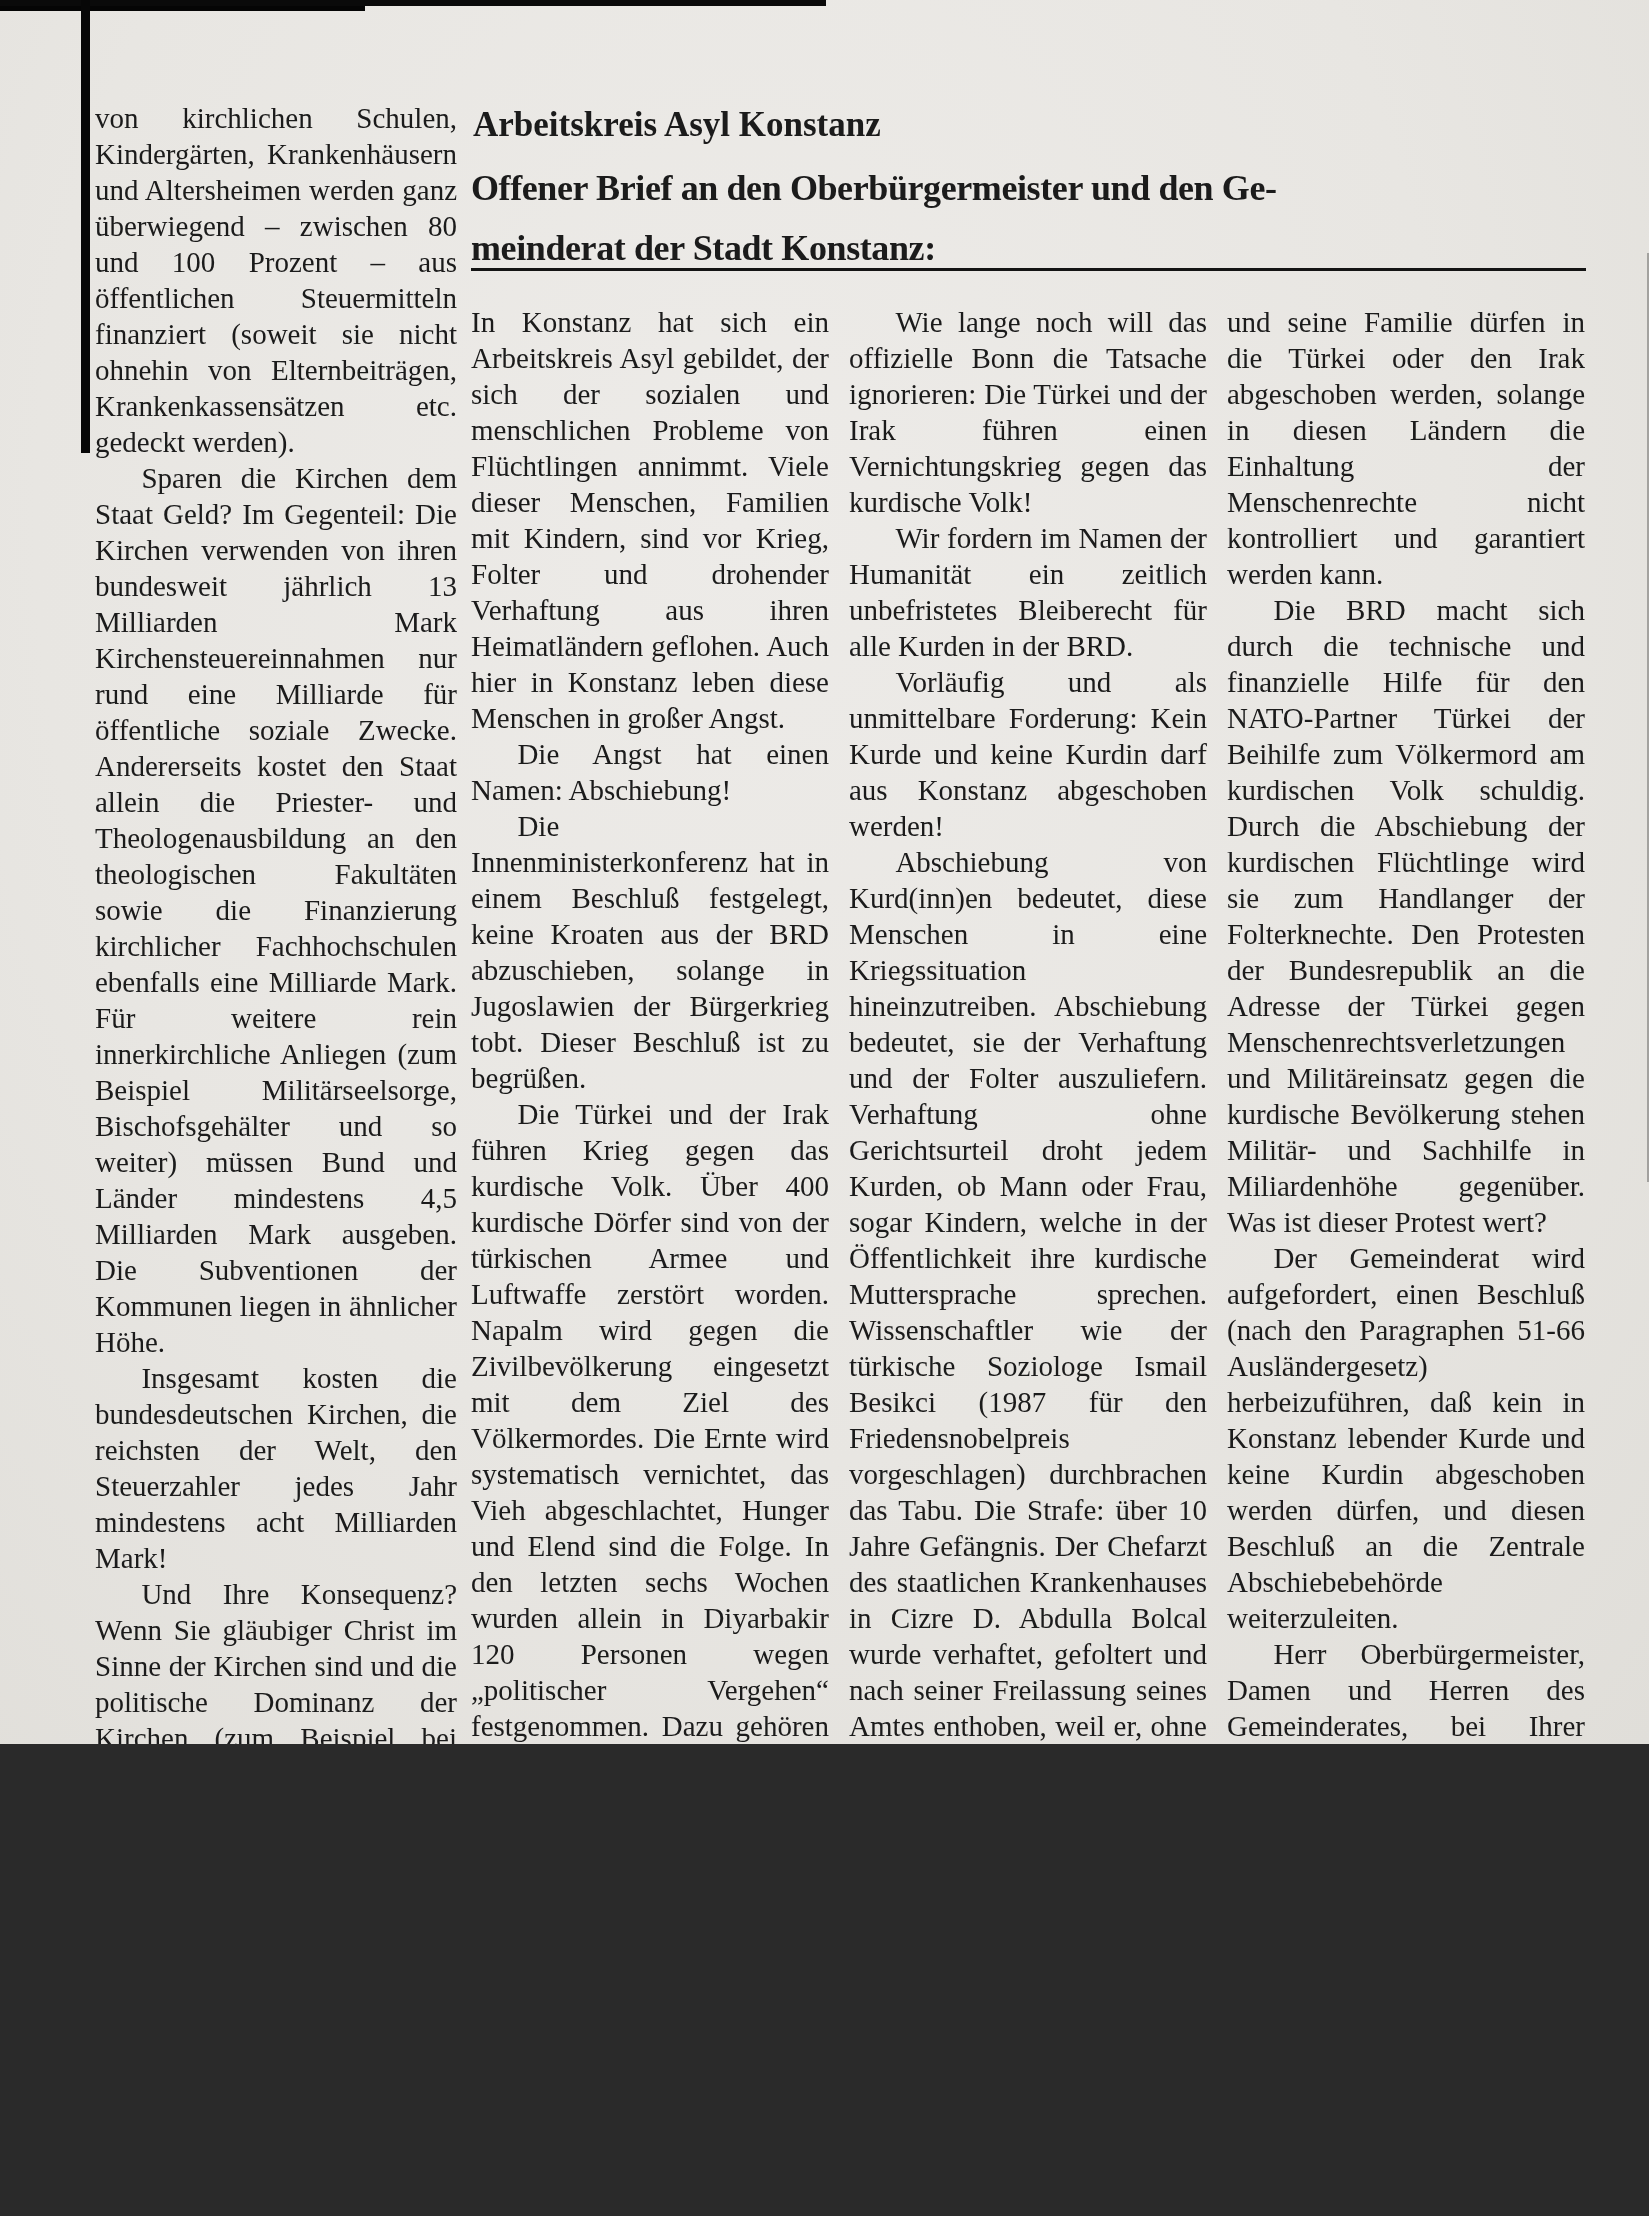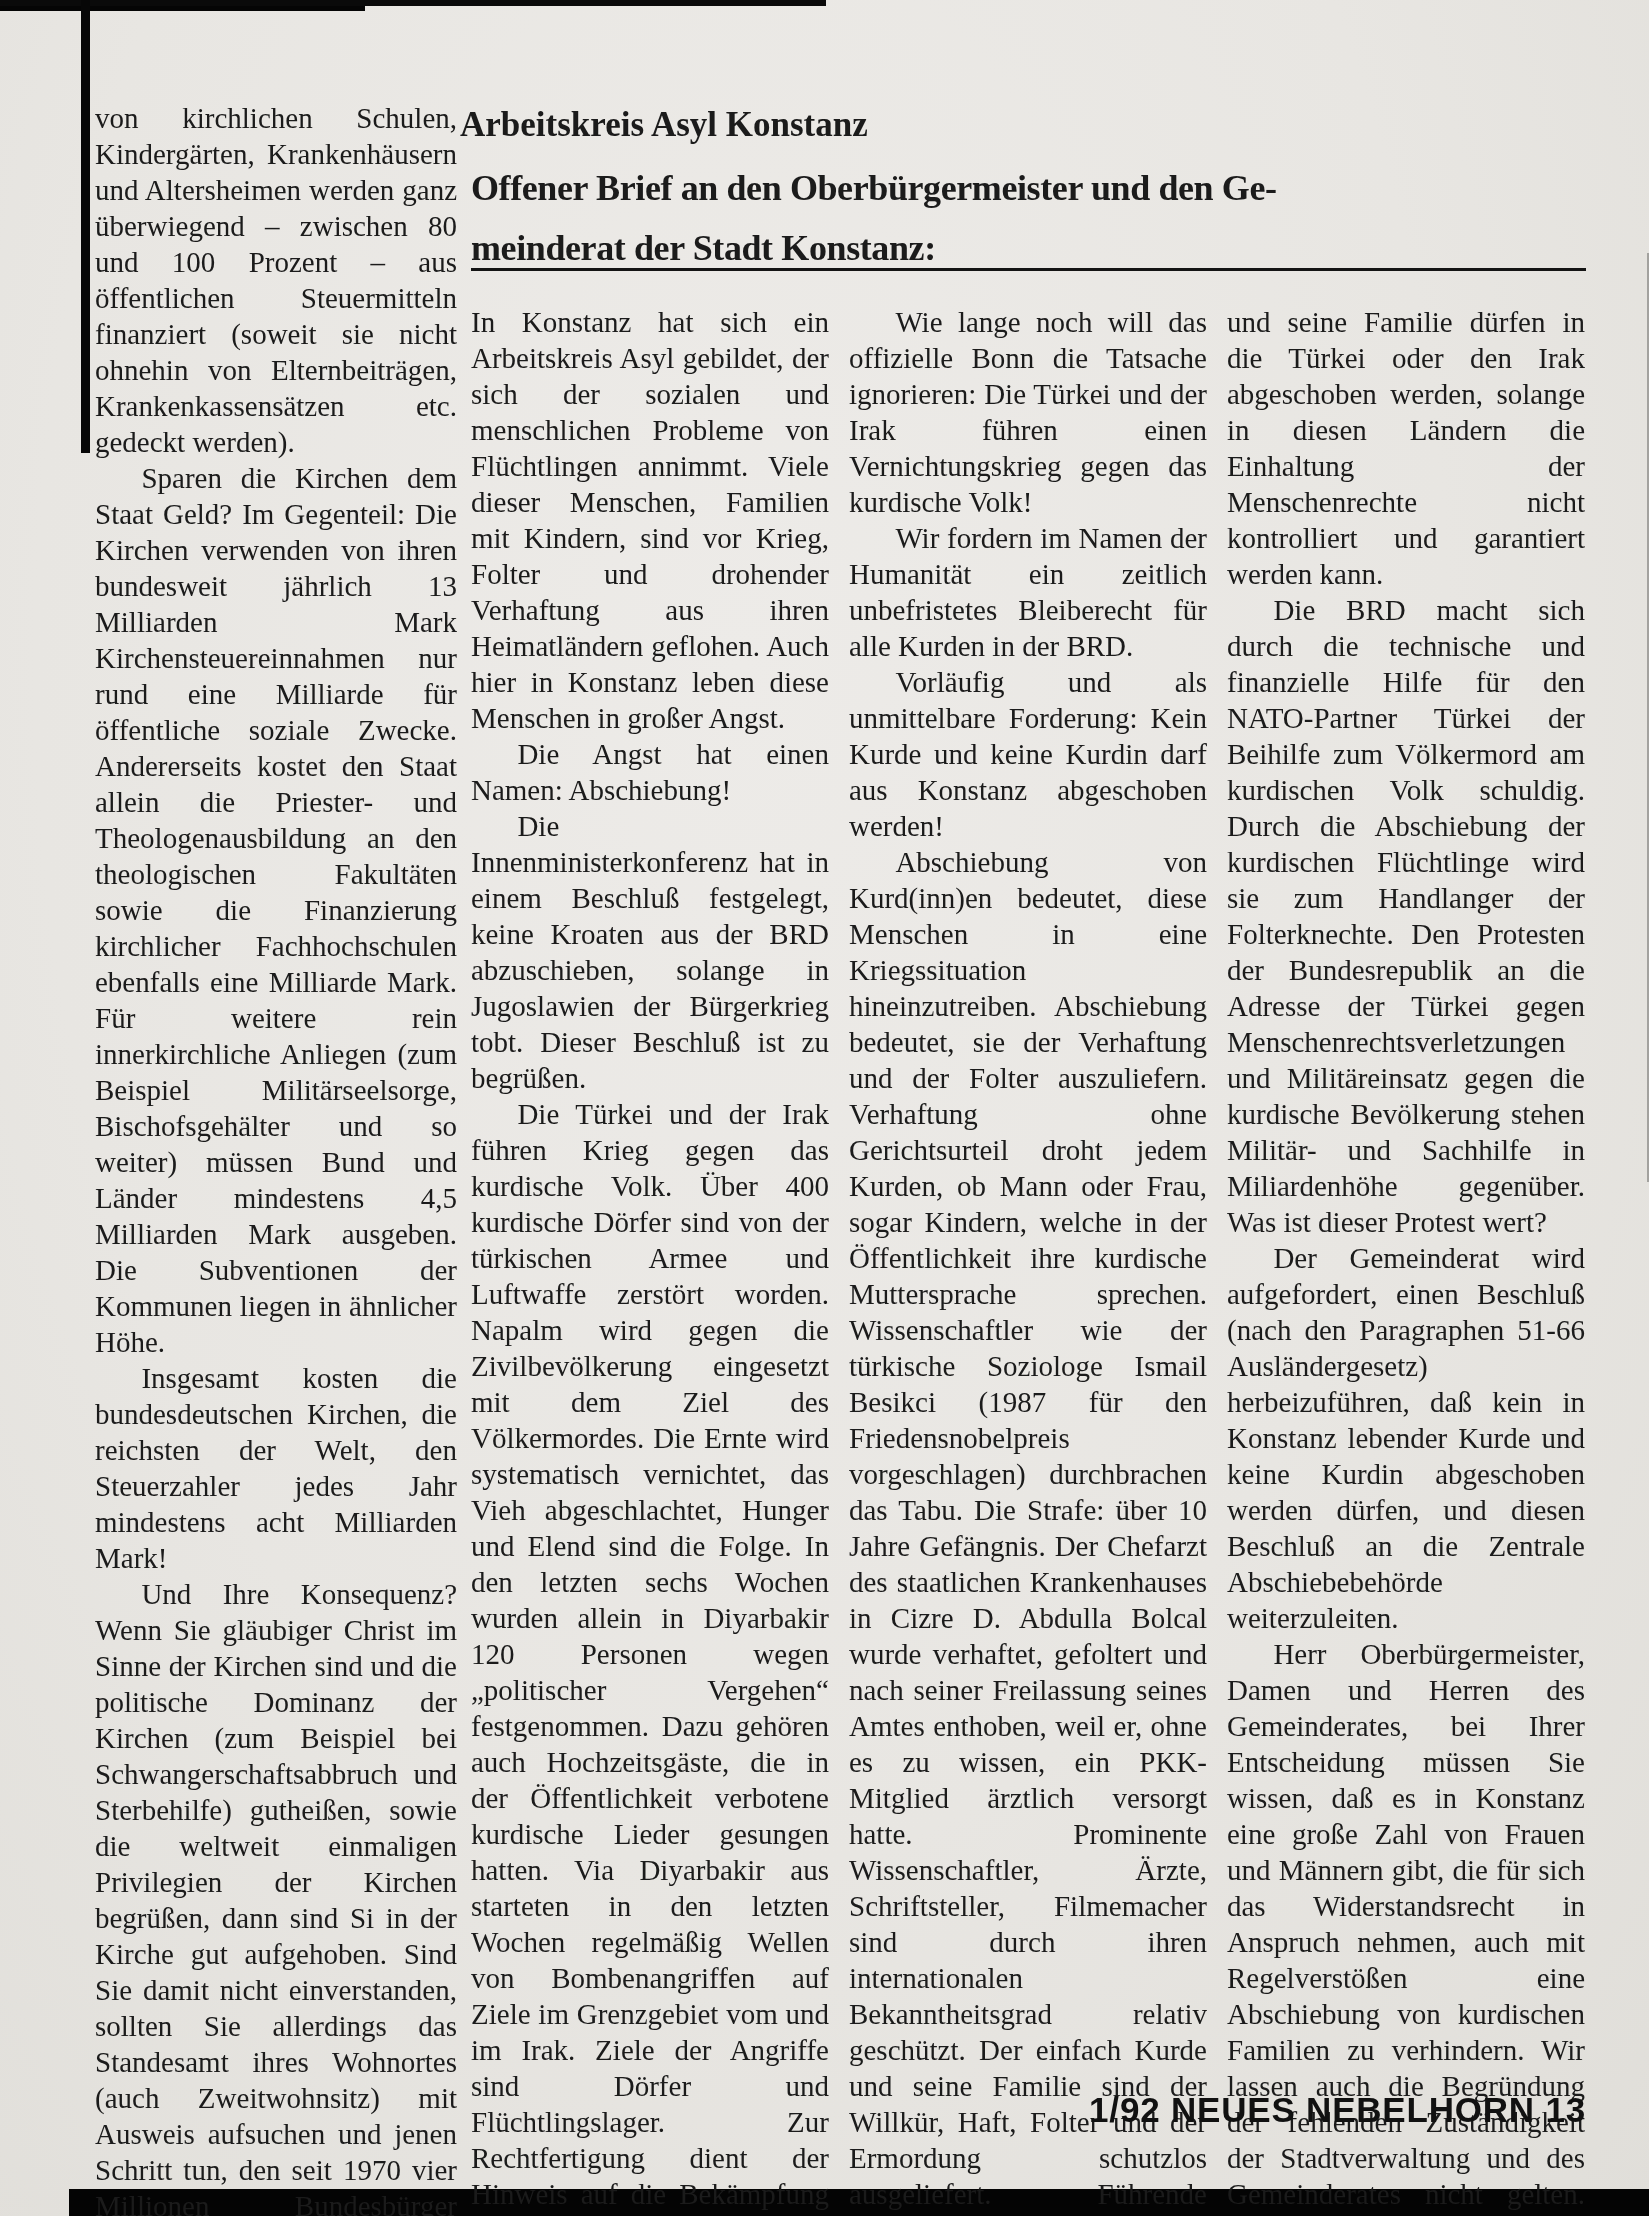--- a/index.html
+++ b/index.html
@@ -3,21 +3,21 @@
 <meta charset="utf-8">
 <style>
   html, body {
     margin: 0;
     padding: 0;
     background: #2a2a2a;
   }
   .page {
     position: relative;
     width: 1649px;
-    height: 2216px;
+    height: 1744px;
     overflow: hidden;
     background: radial-gradient(ellipse at 45% 30%, #edebe8 0%, #e8e6e2 55%, #e0ded9 100%);
     color: #1b1b1b;
     font-family: "Liberation Serif", "DejaVu Serif", serif;
   }
   
   .edge-top-a { position:absolute; left:0; top:0; width:365px; height:11px; background:#050505; }
   .edge-top-b { position:absolute; left:0; top:0; width:826px; height:6px; background:#0a0a0a; }
   .edge-left  { position:absolute; left:81px; top:0; width:9.3px; height:453px; background:#070707; }
   .edge-bottom{ position:absolute; left:69px; top:2189px; width:1580px; height:27px; background:#040404; }
@@ -36,21 +36,21 @@
     margin: 0;
     text-indent: 1.6em;
     hyphens: auto;
     -webkit-hyphens: auto;
   }
   .leftcol p.noindent, .col p.noindent { text-indent: 0; }
 
   
   .kicker {
     position: absolute;
-    left: 460px; top: 105px;
+    left: 473px; top: 105px;
     font-size: 35px;
     font-weight: bold;
     letter-spacing: 0px;
   }
   .title {
     position: absolute;
     left: 471px; top: 158px;
     width: 1124px;
     margin: 0;
     font-size: 36px;

